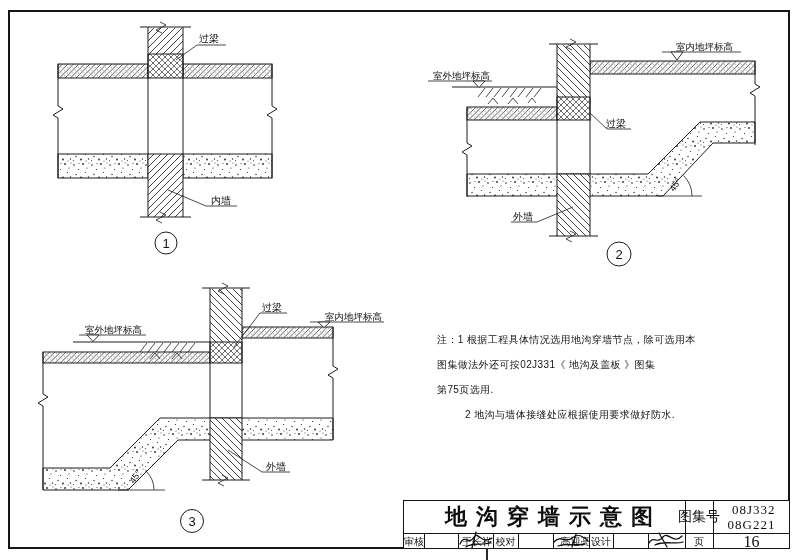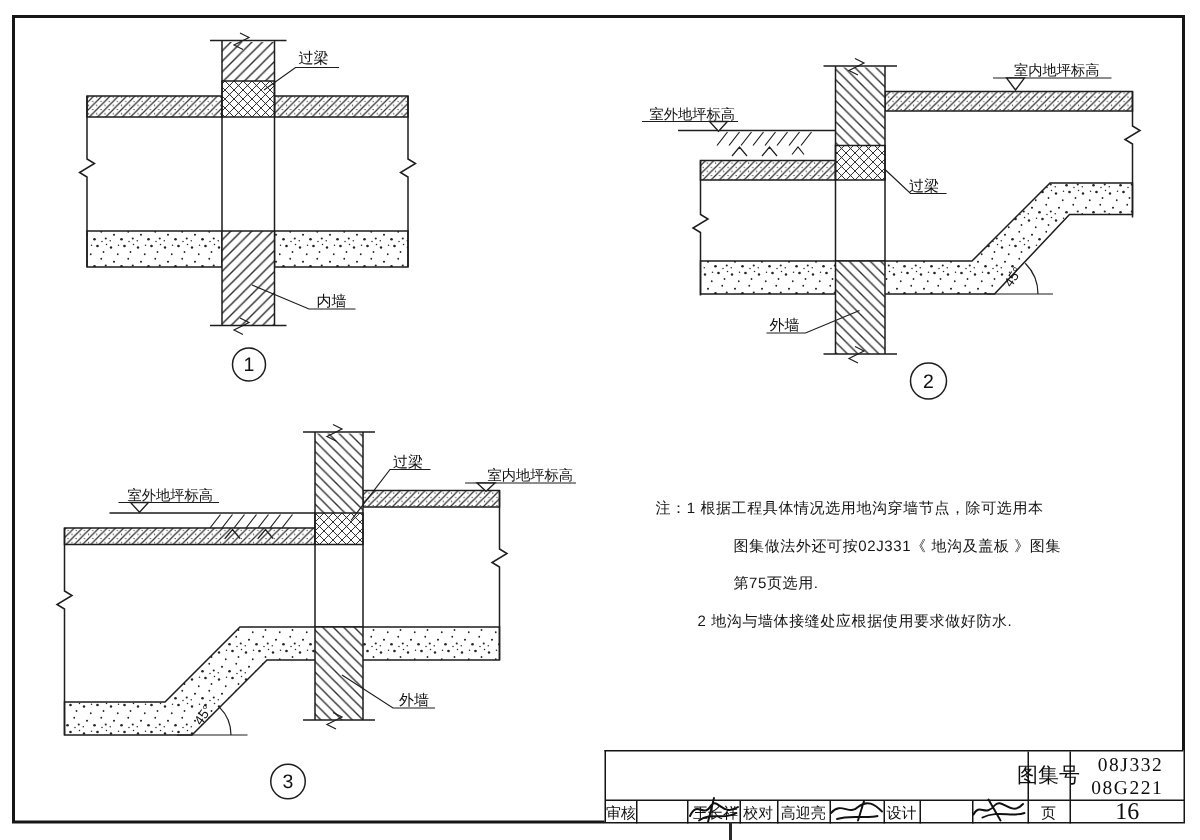--- a/index.html
+++ b/index.html
@@ -15,21 +15,21 @@
   .wallf{fill:url(#patWallF);}
   .wallb{fill:url(#patWallB);}
   .lintel{fill:url(#patLintel);stroke:#1d1d1d;stroke-width:1;}
   .tri{fill:#fff;stroke:#1d1d1d;stroke-width:0.9;}
   .dtext{font-family:"Liberation Sans",sans-serif;font-size:10px;fill:#111;}
   .ltext{font-family:"Liberation Sans",sans-serif;font-size:9.5px;fill:#111;}
   .angtext{font-family:"Liberation Sans",sans-serif;font-size:9px;fill:#111;}
   .numtext{font-family:"Liberation Sans",sans-serif;font-size:13px;fill:#111;text-anchor:middle;}
   
   .notes{position:absolute;left:437px;top:327px;width:330px;color:#141414;font-size:10px;line-height:25px;white-space:nowrap;letter-spacing:0.4px;}
-  .note-l2,.note-l3{margin-left:52px;}
+  .note-l2,.note-l3{}
   .note-l4{margin-left:28px;}
   
   .tblock{position:absolute;left:403px;top:500px;width:386px;height:48px;border-top:1.5px solid #111;border-left:1.5px solid #111;box-sizing:border-box;background:#fff;}
   .tb-line{position:absolute;background:#151515;}
   .tb-cell{position:absolute;display:flex;align-items:center;justify-content:center;color:#0e0e0e;overflow:visible;}
   .tb-title{font-size:22px;font-weight:bold;letter-spacing:9px;padding-left:9px;}
   .tb-small{font-size:10px;white-space:nowrap;}
   .tb-xs{font-size:14px;white-space:nowrap;}
   .tb-num{font-family:"Liberation Serif",serif;font-size:13px;line-height:15px;text-align:right;letter-spacing:1px;}
   .tb-pg{font-family:"Liberation Serif",serif;font-size:16px;}
@@ -183,32 +183,33 @@
     <div class="tb-line" style="left:309px;top:0;width:1px;height:48px;"></div>
     <div class="tb-line" style="left:20px;top:33px;width:1px;height:15px;"></div>
     <div class="tb-line" style="left:54px;top:33px;width:1px;height:15px;"></div>
     <div class="tb-line" style="left:89px;top:33px;width:1px;height:15px;"></div>
     <div class="tb-line" style="left:114px;top:33px;width:1px;height:15px;"></div>
     <div class="tb-line" style="left:149px;top:33px;width:1px;height:15px;"></div>
     <div class="tb-line" style="left:185px;top:33px;width:1px;height:15px;"></div>
     <div class="tb-line" style="left:209px;top:33px;width:1px;height:15px;"></div>
     <div class="tb-line" style="left:244px;top:33px;width:1px;height:15px;"></div>
 
+    <div class="tb-cell tb-title" style="left:0;top:0;width:281px;height:32px;">地沟穿墙示意图</div>
     <div class="tb-cell tb-xs" style="left:281px;top:0;width:28px;height:32px;">图集号</div>
     <div class="tb-cell" style="left:309px;top:0;width:77px;height:32px;">
       <div class="tb-num">
         <div>08J332</div>
         <div>08G221</div>
       </div>
     </div>
 
     <div class="tb-cell tb-small" style="left:0;top:33px;width:20px;height:15px;">审核</div>
     <div class="tb-cell tb-small" style="left:20px;top:33px;width:34px;height:15px;margin-left:36px;">王长祥</div>
     <div class="tb-cell tb-small" style="left:89px;top:33px;width:25px;height:15px;">校对</div>
-    <div class="tb-cell tb-small" style="left:114px;top:33px;width:35px;height:15px;">高迎亮</div>
+    <div class="tb-cell tb-small" style="left:114px;top:33px;width:35px;height:15px;padding-left:40px;">高迎亮</div>
     <div class="tb-cell tb-small" style="left:185px;top:33px;width:24px;height:15px;">设计</div>
     <div class="tb-cell tb-small" style="left:209px;top:33px;width:35px;height:15px;margin-top:28px;">刘迎焕</div>
     <div class="tb-cell tb-small" style="left:281px;top:33px;width:28px;height:15px;">页</div>
     <div class="tb-cell tb-pg" style="left:309px;top:33px;width:77px;height:15px;">16</div>
 
     <svg class="sig" style="left:53px;" viewBox="0 0 38 20">
       <path d="M3,14 C8,3 12,16 17,7 C21,1 25,15 35,8 M9,17 C17,11 26,17 34,12 M19,2 L15,18"></path>
     </svg>
     <svg class="sig" style="left:148px;" viewBox="0 0 38 20">
       <path d="M2,12 C9,4 14,14 20,8 C26,3 31,6 36,11 M6,16 C15,13 25,16 33,14 M24,4 L20,17"></path>

